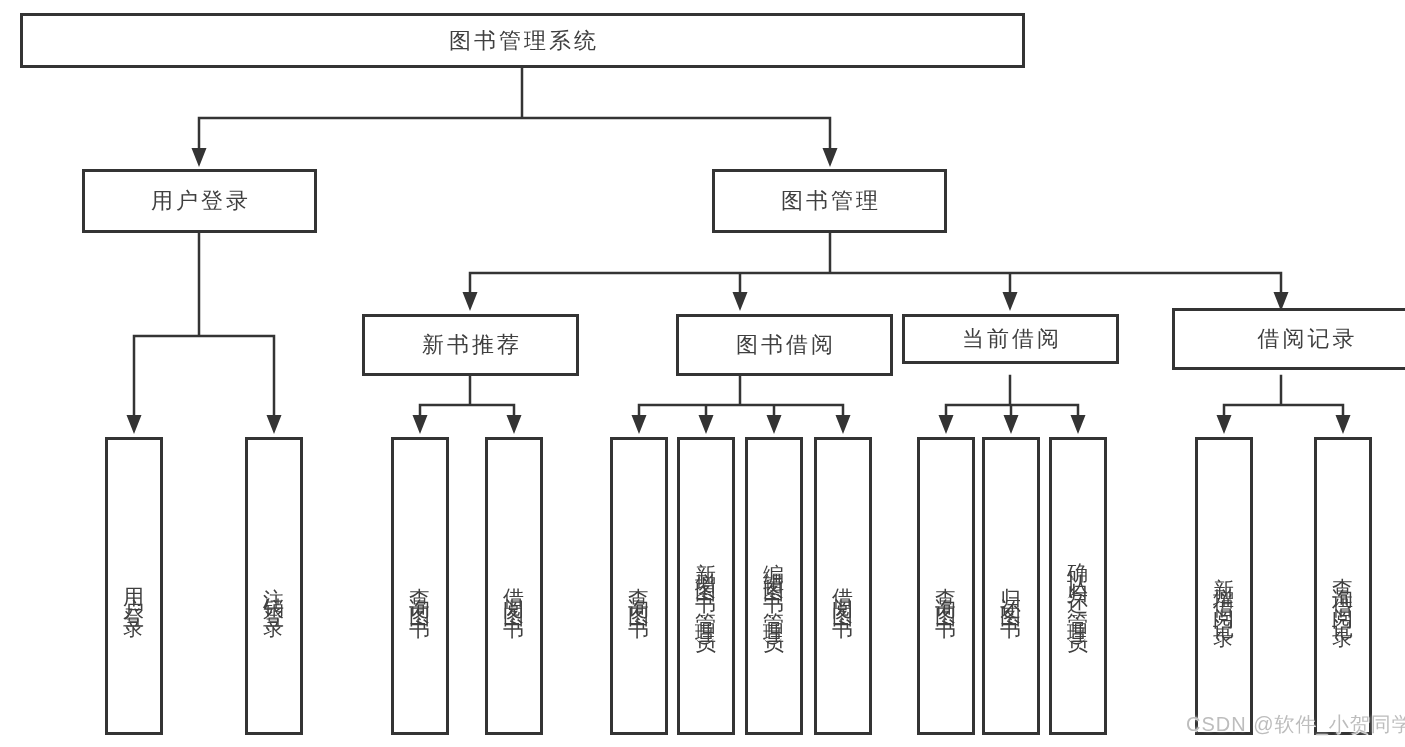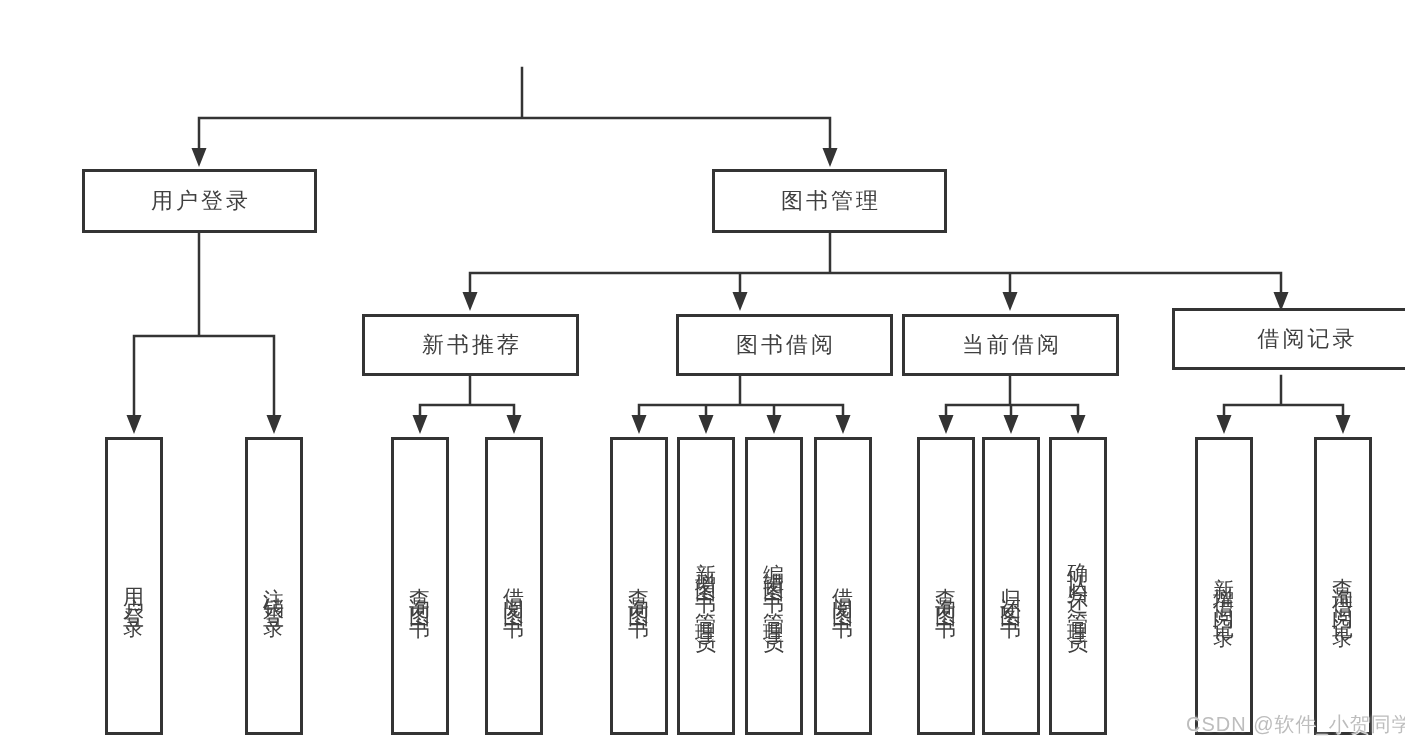--- a/index.html
+++ b/index.html
@@ -115,35 +115,38 @@
              M698.5,415 L713.5,415 L706,434 Z
              M766.5,415 L781.5,415 L774,434 Z
              M835.5,415 L850.5,415 L843,434 Z
              M938.5,415 L953.5,415 L946,434 Z
              M1003.5,415 L1018.5,415 L1011,434 Z
              M1070.5,415 L1085.5,415 L1078,434 Z
              M1216.5,415 L1231.5,415 L1224,434 Z
              M1335.5,415 L1350.5,415 L1343,434 Z"></path>
   </svg>
 
+  <div class="node h-node" style="left:20px; top:13px; width:1005px; height:55px;">
+    <span class="lbl">图书管理系统</span>
+  </div>
 
   <div class="node h-node" style="left:82px; top:169px; width:235px; height:64px;">
     <span class="lbl">用户登录</span>
   </div>
   <div class="node h-node" style="left:362px; top:314px; width:217px; height:62px;">
     <span class="lbl">新书推荐</span>
   </div>
 
   <div class="node h-node" style="left:712px; top:169px; width:235px; height:64px;">
     <span class="lbl">图书管理</span>
   </div>
   <div class="node h-node" style="left:632px; top:314px; width:217px; height:62px;margin-left:44px;">
     <span class="lbl">图书借阅</span>
   </div>
-  <div class="node h-node" style="left:902px; top:314px; width:217px; height:62px;font-family:Liberation Serif, serif;">
+  <div class="node h-node" style="left:902px; top:314px; width:217px; height:50px;font-family:Liberation Serif, serif;">
     <span class="lbl">当前借阅</span>
   </div>
   <div class="node h-node" style="left:1172px; top:308px; width:252px; height:62px;padding-left:16px;">
     <span class="lbl">借阅记录</span>
   </div>
 
   <div class="node leaf" style="left:105px; top:437px; width:58px; height:298px;">
     <span class="lbl">用户登录</span>
   </div>
   <div class="node leaf" style="left:245px; top:437px; width:58px; height:298px;">

